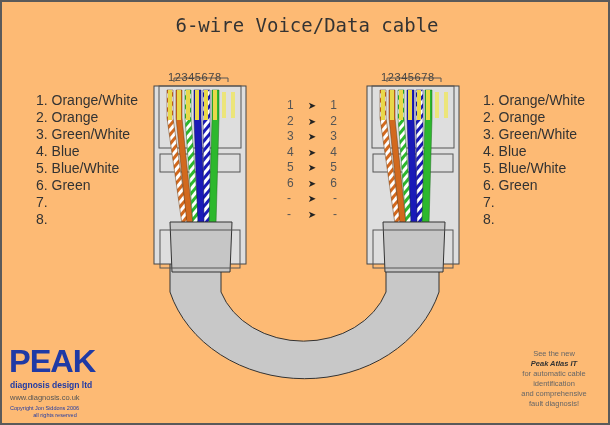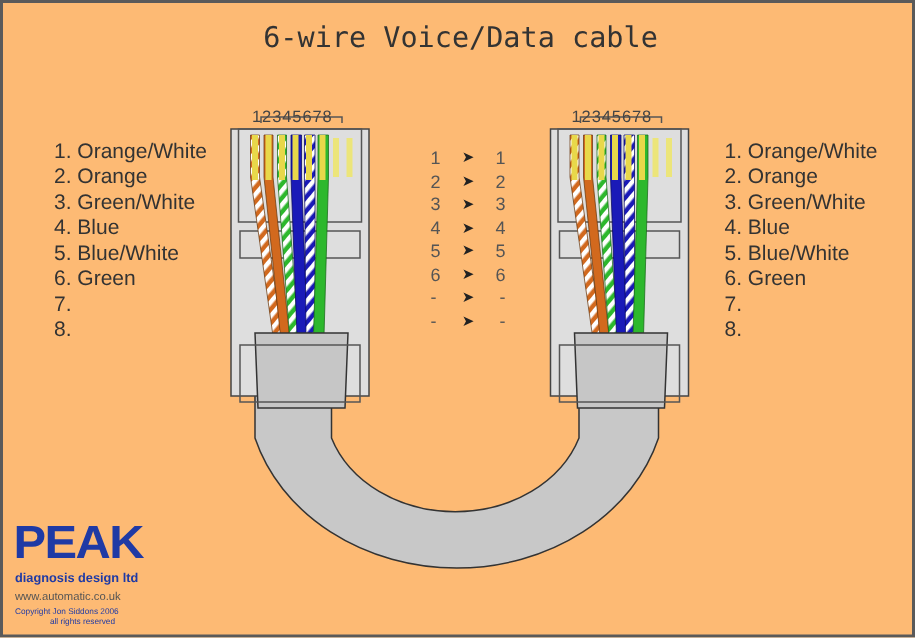--- a/index.html
+++ b/index.html
@@ -159,19 +159,27 @@
       </li>
     <li>
         <span>-</span>
         <span class="arr">➤</span>
         <span>-</span>
       </li>
   </ul>
 
   <div class="peak-logo">PEAK</div>
   <div class="peak-sub">diagnosis design ltd</div>
-  <div class="peak-url">www.automatic.co.uk</div>
+  <div class="peak-url">www.diagnosis.co.uk</div>
   <div class="peak-copy">
     <span>Copyright Jon Siddons 2006</span>
     <span class="peak-rights">all rights reserved</span>
   </div>
 
+  <div class="promo">
+    <div>See the new</div>
+    <span class="product">Peak Atlas IT</span>
+    <div>for automatic cable</div>
+    <div>identification</div>
+    <div>and comprehensive</div>
+    <div>fault diagnosis!</div>
+  </div>
 </div>
 
 </body></html>

